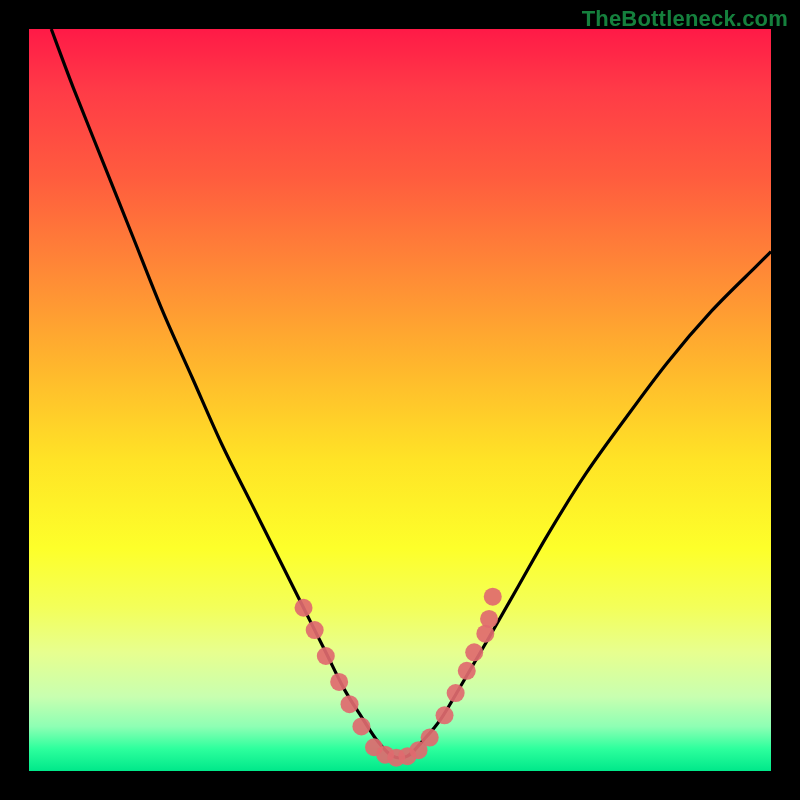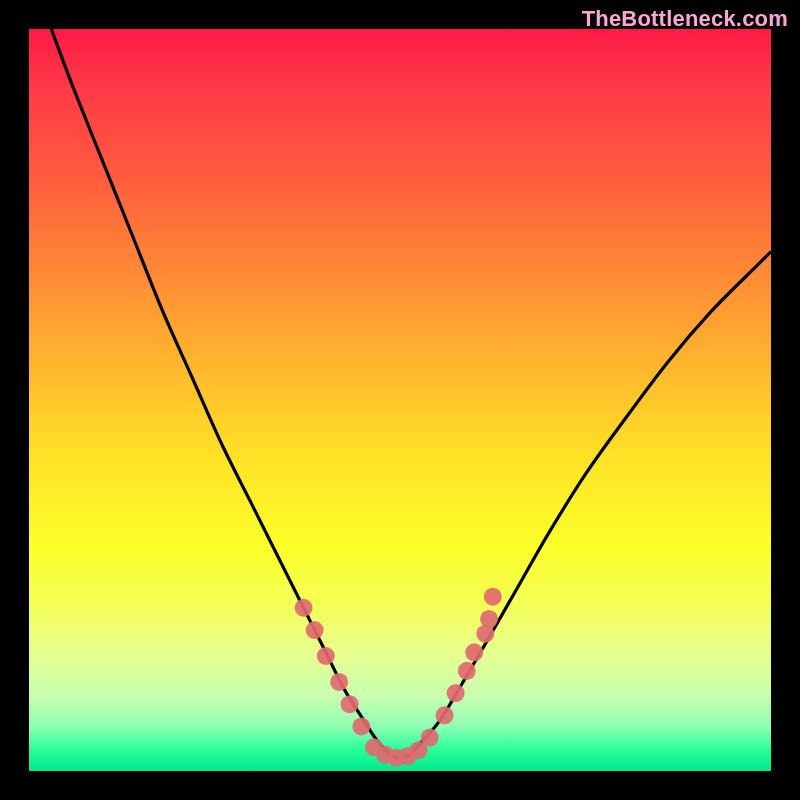--- a/index.html
+++ b/index.html
@@ -42,21 +42,21 @@
     position: absolute;
     left: 0;
     top: 0;
     width: 742px;
     height: 742px;
   }
   .watermark {
     position: absolute;
     top: 6px;
     right: 12px;
-    color: #f9a8d4;
+    color: #15803d;
     font-size: 22px;
     font-weight: 600;
     letter-spacing: 0.2px;
   }
 </style>
 </head>
 <body>
 
 <div class="frame">
   <div class="plot">

